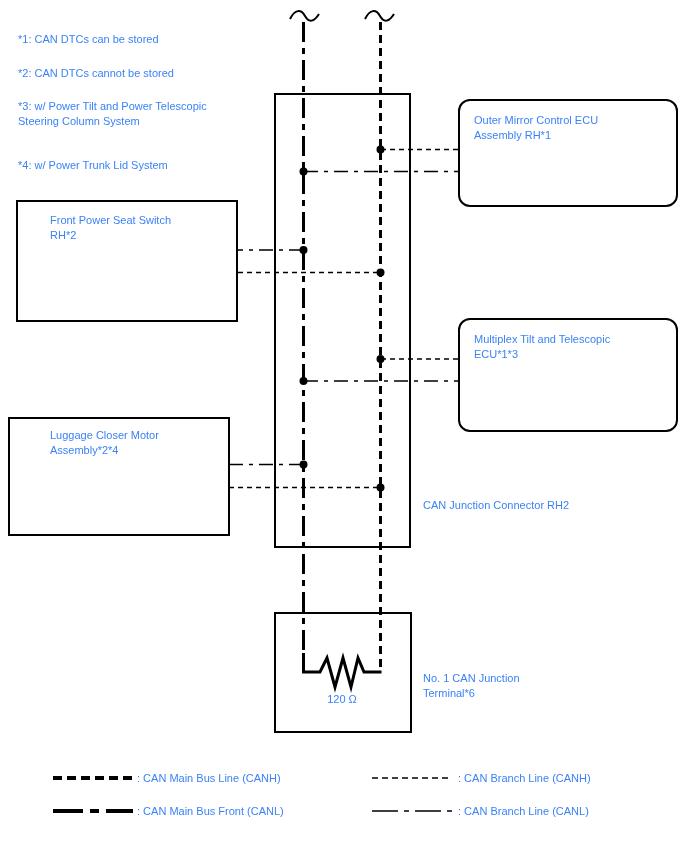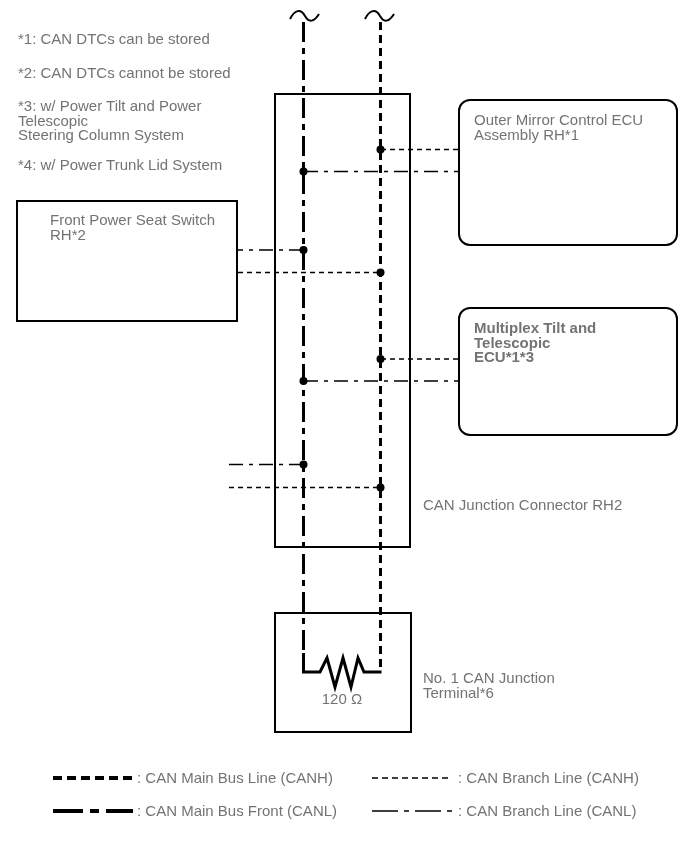--- a/index.html
+++ b/index.html
@@ -1,19 +1,19 @@
 <!DOCTYPE html>
 <html><head>
 <meta charset="utf-8">
 <style>
   html,body{margin:0;padding:0;background:#ffffff;}
   #stage{
     position:relative;width:688px;height:852px;background:#ffffff;
-    font-family:"Liberation Sans", sans-serif;color:#737373;
-    font-size:15px;line-height:14.5px;overflow:hidden;
+    font-family:"Liberation Sans", sans-serif;color:#3b82f6;
+    font-size:11px;line-height:14.5px;overflow:hidden;
   }
   .abs{position:absolute;}
   .txt{white-space:pre-line;}
   .box{
     position:absolute;box-sizing:border-box;border:2px solid #000;
     background:#fff;padding:11px 8px 0 32px;white-space:pre-line;
   }
   .rbox{
     position:absolute;box-sizing:border-box;border:2.5px solid #000;
     border-radius:12px;background:#fff;padding:12px 10px 0 14px;white-space:pre-line;
@@ -76,23 +76,25 @@
   <div class="abs txt" style="left:18px;top:66px;">*2: CAN DTCs cannot be stored</div>
   <div class="abs txt" style="left:18px;top:99px;width:245px;">*3: w/ Power Tilt and Power Telescopic
 Steering Column System</div>
   <div class="abs txt" style="left:18px;top:158px;">*4: w/ Power Trunk Lid System</div>
 
   <div class="frame" style="left:274px;top:93px;width:137px;height:455px;"></div>
   <div class="frame" style="left:274px;top:612px;width:138px;height:121px;"></div>
 
   <div class="box" style="left:8px;top:200px;width:222px;height:122px;margin-left:8px;">Front Power Seat Switch
 RH*2</div>
-  <div class="rbox" style="left:458px;top:99px;width:220px;height:147px;">Outer Mirror Control ECU
+  <div class="box" style="left:8px;top:417px;width:222px;height:119px;padding-left:40px;padding-top:9px;">Luggage Closer Motor
+Assembly*2*4</div>
+  <div class="rbox" style="left:458px;top:99px;width:220px;height:108px;">Outer Mirror Control ECU
 Assembly RH*1</div>
-  <div class="rbox" style="left:458px;top:307px;width:220px;height:129px;font-weight:bold;">Multiplex Tilt and Telescopic
+  <div class="rbox" style="left:458px;top:318px;width:220px;height:114px;">Multiplex Tilt and Telescopic
 ECU*1*3</div>
 
   <div class="abs txt" style="left:423px;top:498px;">CAN Junction Connector RH2</div>
   <div class="abs txt" style="left:423px;top:671px;width:140px;">No. 1 CAN Junction
 Terminal*6</div>
   <div class="abs txt" style="left:300px;top:692px;width:84px;text-align:center;">120 Ω</div>
 
   <div class="abs txt" style="left:137px;top:771px;text-align:center;">: CAN Main Bus Line (CANH)</div>
   <div class="abs txt" style="left:137px;top:804px;">: CAN Main Bus Front (CANL)</div>
   <div class="abs txt" style="left:458px;top:771px;">: CAN Branch Line (CANH)</div>

